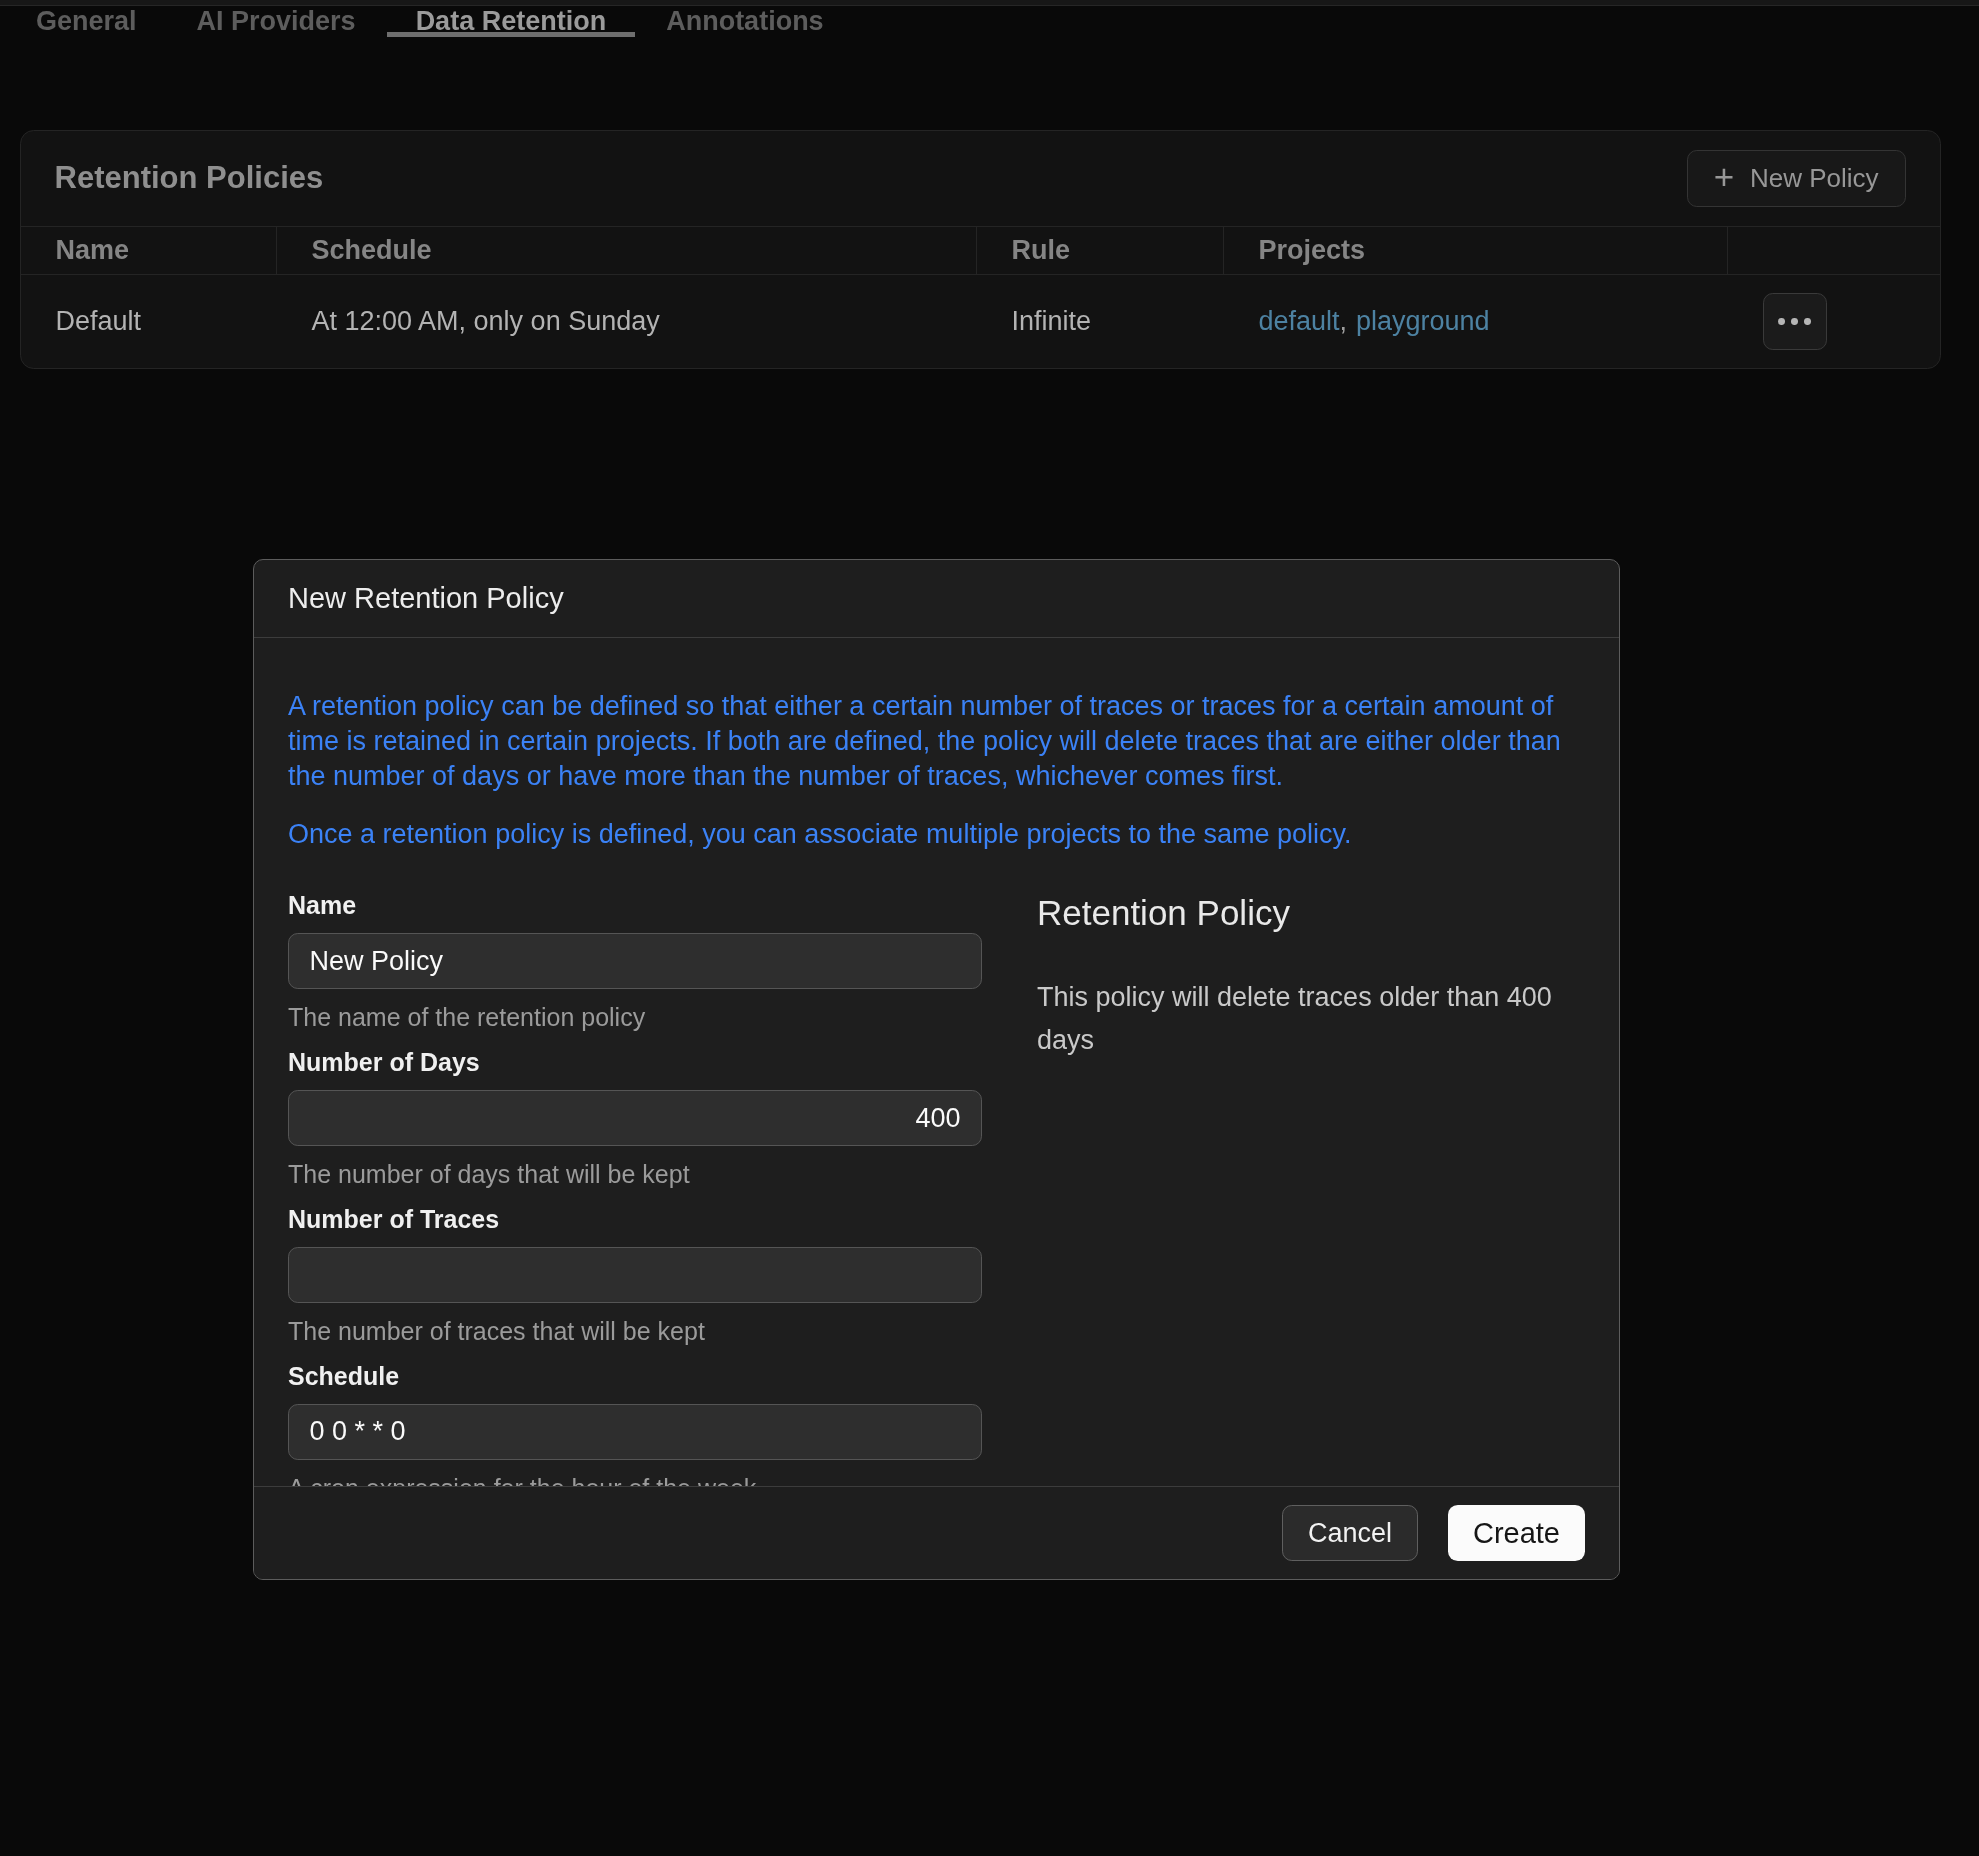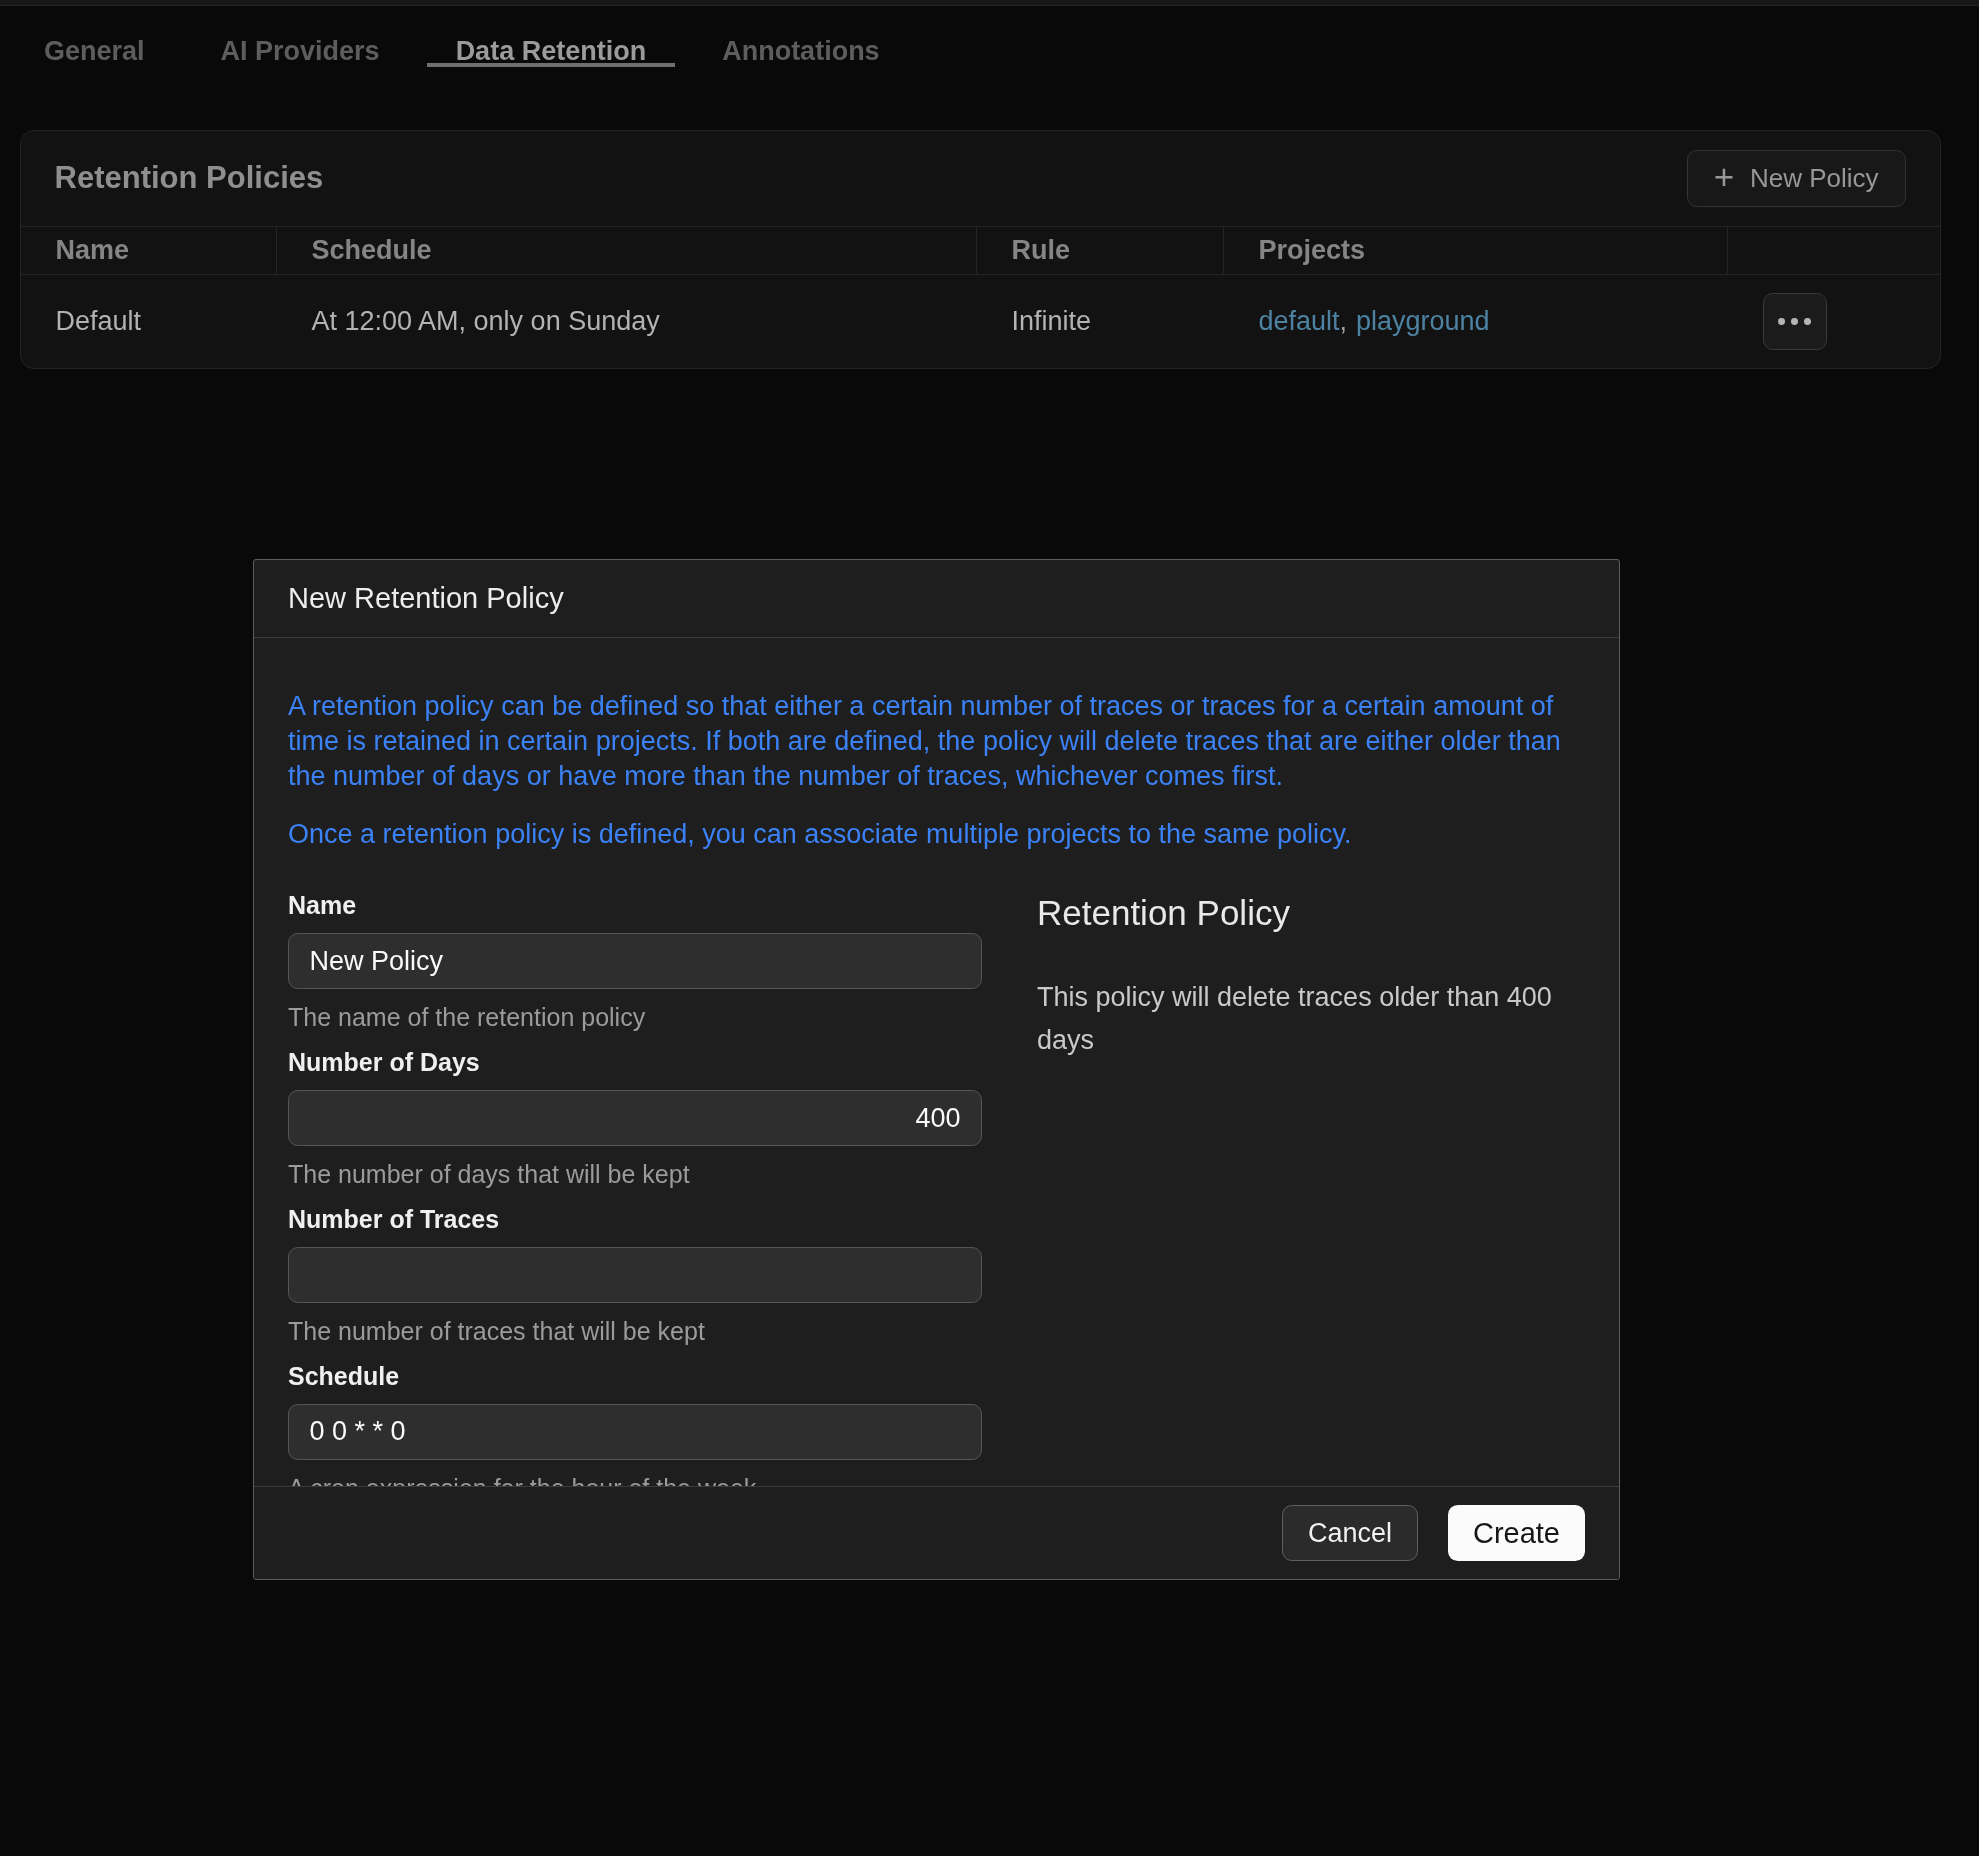--- a/index.html
+++ b/index.html
@@ -9,22 +9,22 @@
     font-family: "Liberation Sans", sans-serif;
     overflow: hidden;
     position: relative;
   }
 
   
   .topstrip { height: 5.9px; background: #171717; border-bottom: 1px solid #262626; }
 
   
   .tabs {
-    display: flex; align-items: center;
-    height: 92px; padding-left: 15px; gap: 18px;
+    display: flex; align-items: flex-start;
+    height: 92px; padding-left: 7px; gap: 2px;
   }
   .tab {
     display: flex; align-items: center;
     padding: 0 29px;
     font-size: 27px; font-weight: bold;
     color: #5d5d5d; cursor: pointer;
     position: relative; white-space: nowrap;
   }
   .tab.active { color: #9b9b9b; }
   .tab.active::after {
@@ -92,21 +92,21 @@
     cursor: pointer;
   }
   .ellipsis-btn .dot { width: 6.8px; height: 6.8px; border-radius: 50%; background: #b5b5b5; }
 
   
   .modal {
     position: absolute; left: 253px; top: 559px;
     width: 1367px; height: 1021px;
     background: #1e1e1e;
     border: 1px solid #5c5c5c;
-    border-radius: 3px;
+    border-radius: 10px;
     overflow: hidden;
   }
   .modal-header {
     height: 78px;
     display: flex; align-items: center;
     padding-left: 34px;
     border-bottom: 1px solid #3c3c3c;
   }
   .modal-title { font-size: 29px; font-weight: 400; color: #ededed; }
   .modal-body { padding: 51px 33px 0 34px; }

